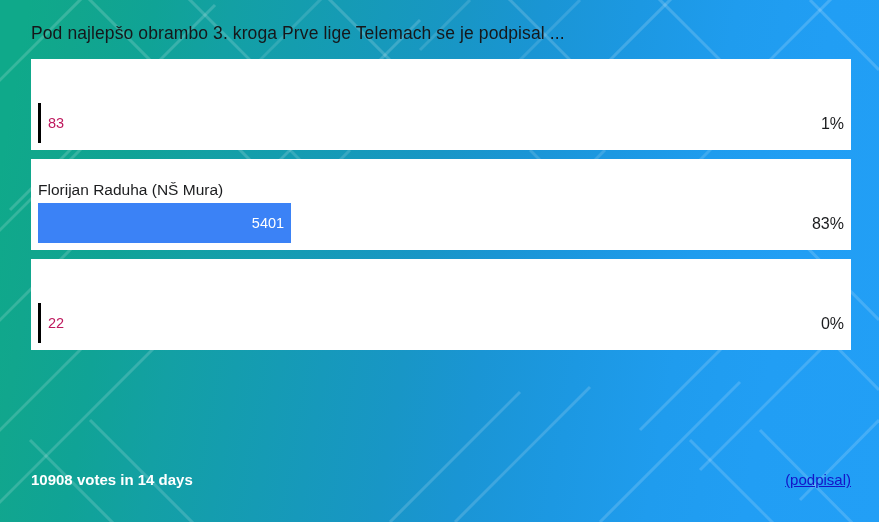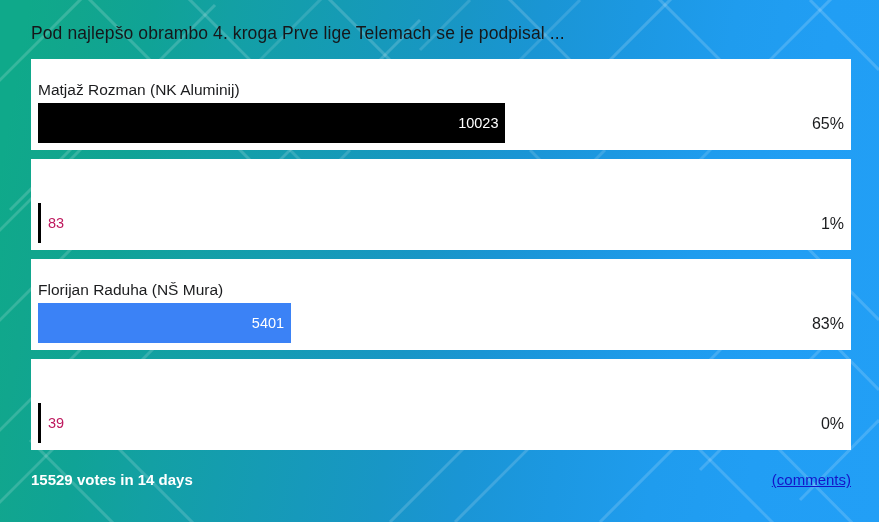--- a/index.html
+++ b/index.html
@@ -209,33 +209,24 @@
     </g>
     <g stroke="#ffffff" stroke-opacity="0.13" stroke-width="3" fill="none">
       <path d="M 250 70 L 330 -10"></path>
       <path d="M 420 50 L 470 0"></path>
       <path d="M 520 60 L 580 0"></path>
     </g>
   </svg>
 
   <div class="poll-inner">
 
-    <div class="poll-title">Pod najlepšo obrambo 4. kroga Prve lige Telemach se je podpisal ...</div>
+    <div class="poll-title">Pod najlepšo obrambo 3. kroga Prve lige Telemach se je podpisal ...</div>
 
     <div class="options-list">
 
-      <div class="option-row">
-        <div class="option-label">Matjaž Rozman (NK Aluminij)</div>
-        <div class="bar-track">
-          <div class="bar-fill" style="width:58.0%; background:#000000;">
-            <span class="bar-votes-inside">10023</span>
-          </div>
-        </div>
-        <div class="option-percent">65%</div>
-      </div>
 
       <div class="option-row">
         <div class="bar-track">
           <div class="bar-fill" style="width:3px; background:#000000;"></div>
           <span class="bar-votes-outside" style="left:10px;">83</span>
         </div>
         <div class="option-percent">1%</div>
       </div>
 
       <div class="option-row">
@@ -244,26 +235,26 @@
           <div class="bar-fill" style="width:31.4%; background:#3b82f6;">
             <span class="bar-votes-inside">5401</span>
           </div>
         </div>
         <div class="option-percent">83%</div>
       </div>
 
       <div class="option-row">
         <div class="bar-track">
           <div class="bar-fill" style="width:3px; background:#000000;"></div>
-          <span class="bar-votes-outside" style="left:10px;">39</span>
+          <span class="bar-votes-outside" style="left:10px;">22</span>
         </div>
         <div class="option-percent">0%</div>
       </div>
 
     </div>
 
     <div class="poll-footer">
-      <div class="votes-summary">15529 votes in 14 days</div>
-      <a class="comments-link">(comments)</a>
+      <div class="votes-summary">10908 votes in 14 days</div>
+      <a class="comments-link">(podpisal)</a>
     </div>
 
   </div>
 </div>
 
 </body></html>

